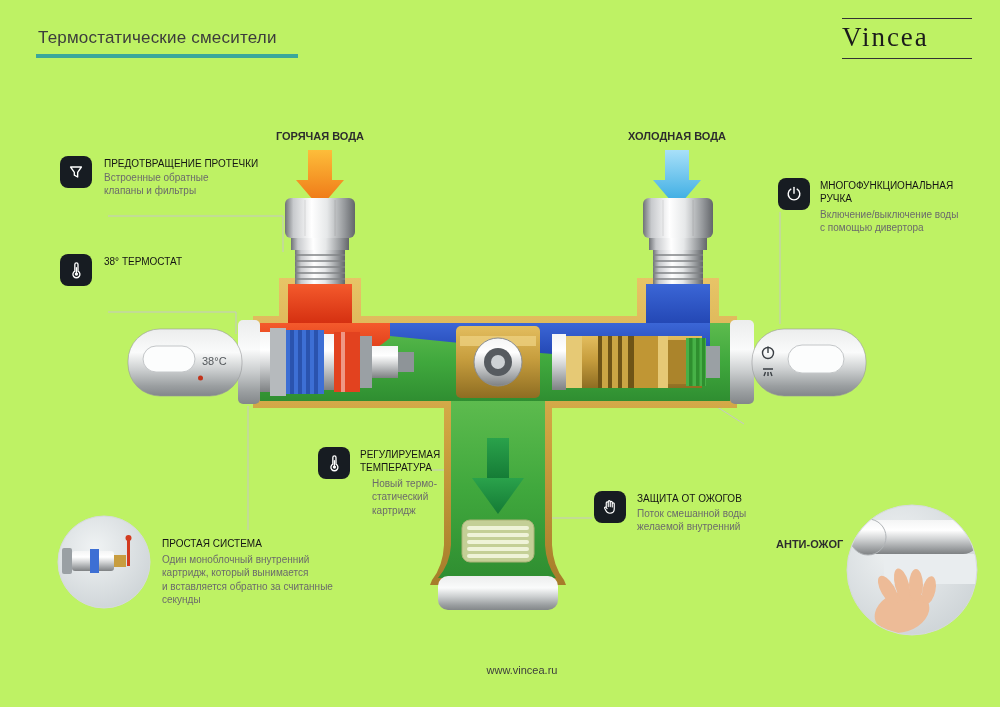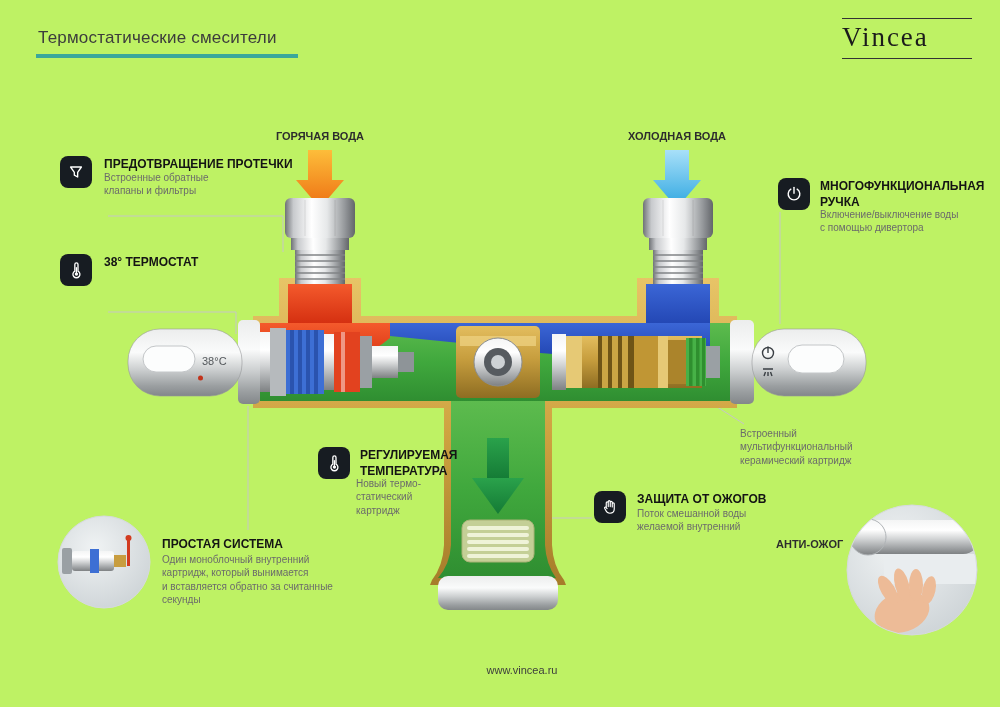--- a/index.html
+++ b/index.html
@@ -13,21 +13,21 @@
   .brand { position:absolute; left:842px; top:18px; width:130px; 
            font-family:"Liberation Serif", serif; font-size:27px; color:#1b1b1b; letter-spacing:2px;
            border-top:1.5px solid #333; border-bottom:1.5px solid #333; padding:3px 0 5px; }
 
   .flow-label { position:absolute; width:132px; text-align:center; font-size:11px; font-weight:bold; color:#2d2d2d; }
   .flow-label.hot  { left:254px; top:130px; }
   .flow-label.cold { left:611px; top:130px; }
 
   .badge { position:absolute; width:32px; height:32px; border-radius:8px; background:#171c22;
            display:flex; align-items:center; justify-content:center; }
-  .ann-title { position:absolute; font-size:12px; font-weight:bold; color:#141414; white-space:pre-line; line-height:1.3; }
+  .ann-title { position:absolute; font-size:10px; font-weight:normal; color:#141414; white-space:pre-line; line-height:1.3; }
   .ann-body  { position:absolute; font-size:10px; color:#6b6b6b; white-space:pre-line; line-height:1.34; }
 
   .handle-temp { position:absolute; left:202px; top:355px; font-size:11px; color:#54585c; }
   .anti-burn   { position:absolute; left:776px; top:538px; font-size:11px; font-weight:bold; color:#2d2d2d; }
   .footer { position:absolute; left:0; width:100%; top:664px; text-align:center; font-size:11px; color:#3d3d3d;padding-left:44px; }
 </style>
 </head>
 <body>
 
 <div class="page">
@@ -296,34 +296,31 @@
     <svg viewBox="0 0 24 24" width="20" height="20" fill="none" stroke="#fff" stroke-width="1.7" stroke-linecap="round">
       <line x1="12" y1="4" x2="12" y2="11"></line>
       <path d="M8.2 6.2 a7 7 0 1 0 7.6 0"></path>
     </svg>
   </div>
   <div class="ann-title" style="left:820px;top:179px">МНОГОФУНКЦИОНАЛЬНАЯ
 РУЧКА</div>
   <div class="ann-body" style="left:820px;top:208px">Включение/выключение воды
 с помощью дивертора</div>
 
-  <div class="ann-body" style="left:740px;top:427px">Встроенный
-мультифункциональный
-керамический картридж</div>
 
   <div class="badge" style="left:318px;top:447px">
     <svg viewBox="0 0 24 24" width="20" height="20">
       <path d="M10.6 13.4 V5.3 a1.9 1.9 0 0 1 3.8 0 v8.1 a4.2 4.2 0 1 1 -3.8 0 Z" fill="none" stroke="#fff" stroke-width="1.6"></path>
       <circle cx="12.5" cy="16.9" r="2" fill="#fff"></circle>
       <line x1="12.5" y1="16.9" x2="12.5" y2="8.6" stroke="#fff" stroke-width="1.5"></line>
     </svg>
   </div>
   <div class="ann-title" style="left:360px;top:448px">РЕГУЛИРУЕМАЯ
 ТЕМПЕРАТУРА</div>
-  <div class="ann-body" style="left:356px;top:477px">Новый термо-
+  <div class="ann-body" style="left:372px;top:477px">Новый термо-
 статический
 картридж</div>
 
   <div class="badge" style="left:594px;top:491px">
     <svg viewBox="0 0 24 24" width="20" height="20" fill="none" stroke="#fff" stroke-width="1.4" stroke-linecap="round" stroke-linejoin="round">
       <path d="M7.5 12.5 V7 a1.2 1.2 0 0 1 2.4 0 v4.5 M9.9 11.5 V5.6 a1.2 1.2 0 0 1 2.4 0 V11.5
                M12.3 11.5 V6.4 a1.2 1.2 0 0 1 2.4 0 V12 M14.7 12 V8.2 a1.2 1.2 0 0 1 2.4 0 V14.5
                c0 3.2 -2.2 5 -5.2 5 c-2.6 0 -4 -1.2 -4.9 -3.2 L5.6 13.5 c-.5 -1.1 .9 -2 1.7 -1.1 l1.2 1.5"></path>
     </svg>
   </div>

